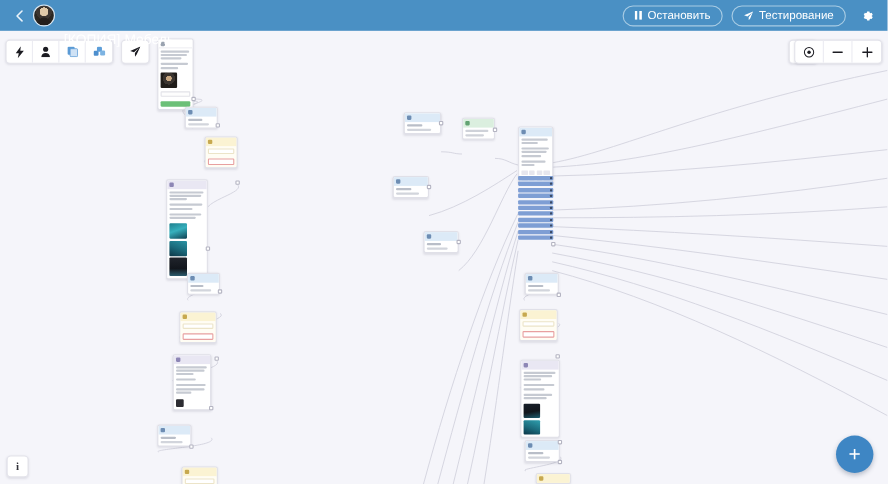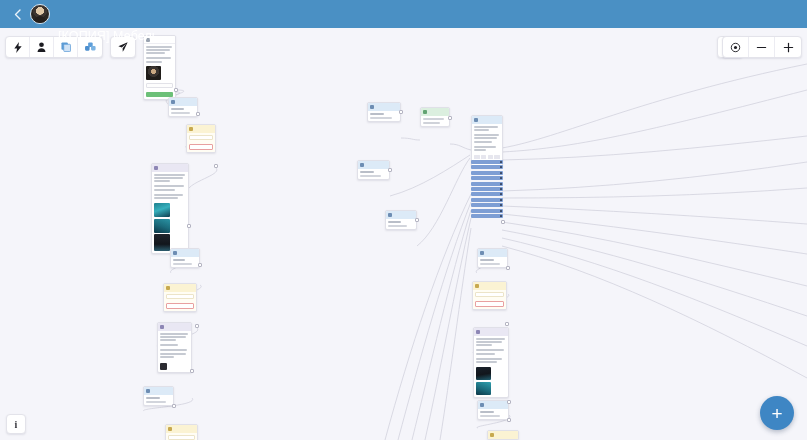--- a/index.html
+++ b/index.html
@@ -156,20 +156,45 @@
 
   <div class="header">
     <div class="hdr-back">
       <svg width="7" height="11" viewBox="0 0 7 11">
           <path d="M6 1L1.5 5.5L6 10" stroke="#eaf3fa" stroke-width="1.4" fill="none" stroke-linecap="round" stroke-linejoin="round"></path>
         </svg>
     </div>
     <div class="hdr-avatar"></div>
     <div class="hdr-title">[КОПИЯ] Мебель</div>
 
+    <div class="hdr-right">
+      <div class="pill">
+        <span class="glyph">
+          <svg width="7" height="8" viewBox="0 0 7 8">
+              <rect x="0" y="0" width="2.3" height="8" fill="#fff"></rect>
+              <rect x="4.2" y="0" width="2.3" height="8" fill="#fff"></rect>
+            </svg>
+        </span>
+        <span>Остановить</span>
+      </div>
+      <div class="pill">
+        <span class="glyph">
+          <svg width="9" height="9" viewBox="0 0 10 10">
+              <path d="M9.5 0.6L0.5 4.4l3.3 1.1L8.6 1.8 5.1 6.2l.1 3.2 1.6-2.2L9.5.6z" fill="#fff"></path>
+            </svg>
+        </span>
+        <span>Тестирование</span>
+      </div>
+      <div class="gear">
+        <svg width="13" height="13" viewBox="0 0 16 16">
+          <path fill="#ffffff" d="M8 5.2A2.8 2.8 0 1 0 8 10.8 2.8 2.8 0 0 0 8 5.2zm0 4.2a1.4 1.4 0 1 1 0-2.8 1.4 1.4 0 0 1 0 2.8z"></path>
+          <path fill="#ffffff" d="M14.1 9.2l-1.1-.6a5 5 0 0 0 0-1.2l1.1-.6-1.3-2.3-1.2.4a5 5 0 0 0-1-.6L10.3 3H7.7l-.3 1.3a5 5 0 0 0-1 .6l-1.2-.4L3.9 6.8l1.1.6a5 5 0 0 0 0 1.2l-1.1.6 1.3 2.3 1.2-.4a5 5 0 0 0 1 .6l.3 1.3h2.6l.3-1.3a5 5 0 0 0 1-.6l1.2.4 1.3-2.3z"></path>
+        </svg>
+      </div>
+    </div>
   </div>
 
   <div class="canvas">
 
     <svg class="edges">
       <g fill="none" stroke="#d2d2dd" stroke-width="0.8">
 
         <path d="M176 64 C 190 64, 160 72, 169 69"></path>
         <path d="M176 62 C 200 62, 160 70, 170 70"></path>
         <path d="M168 70 C 160 76, 182 82, 176 88"></path>

